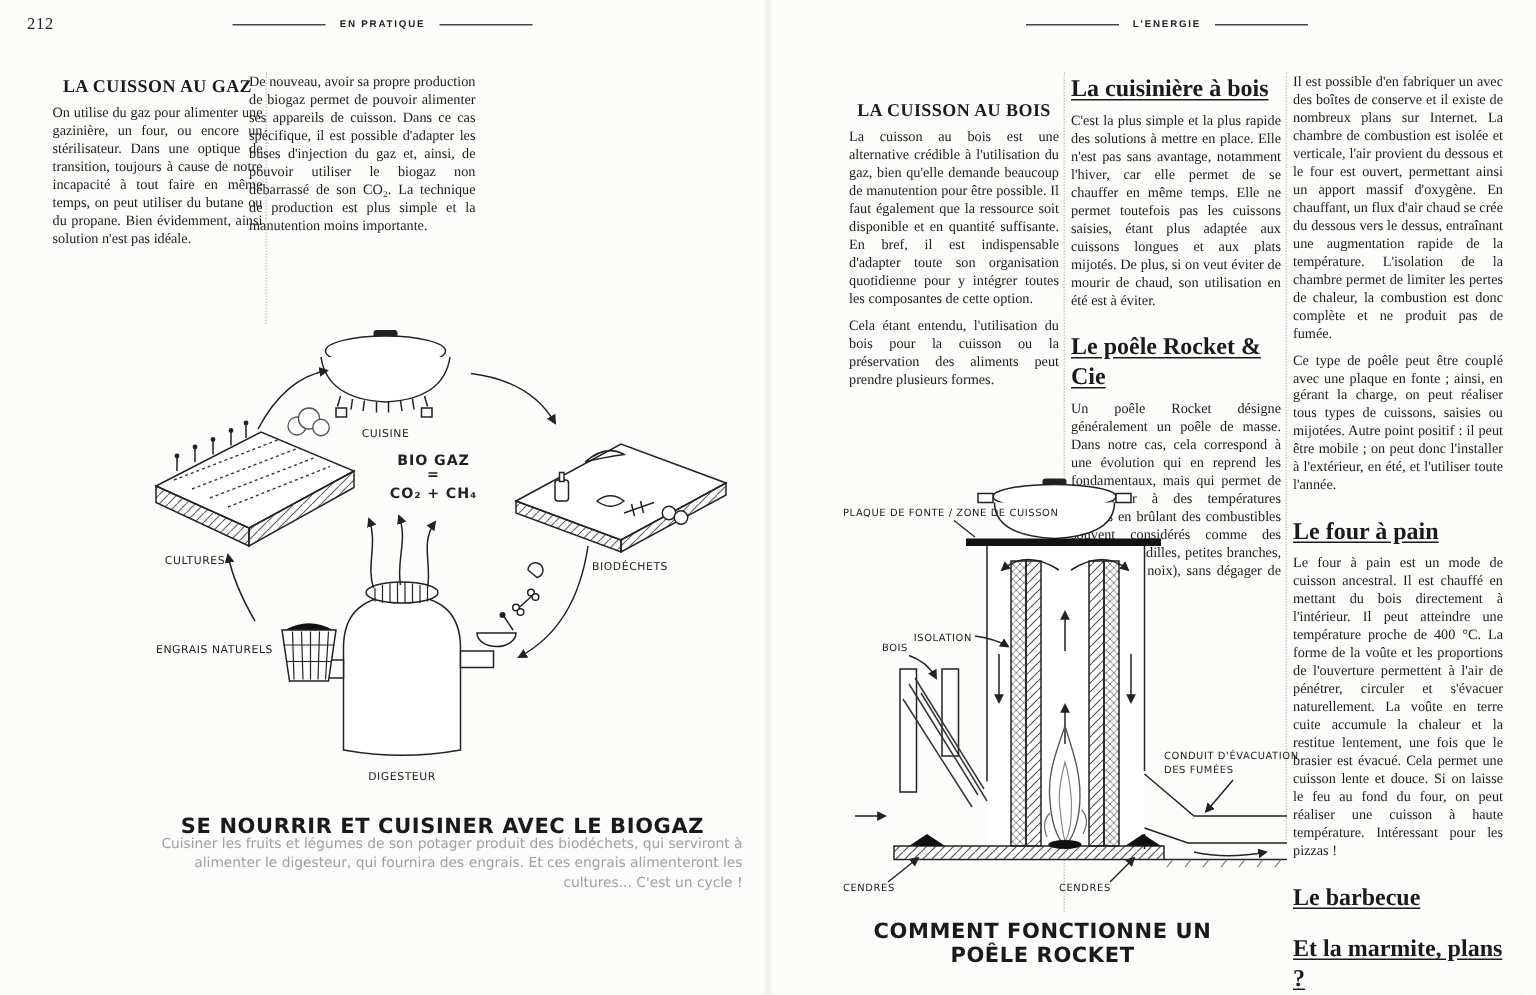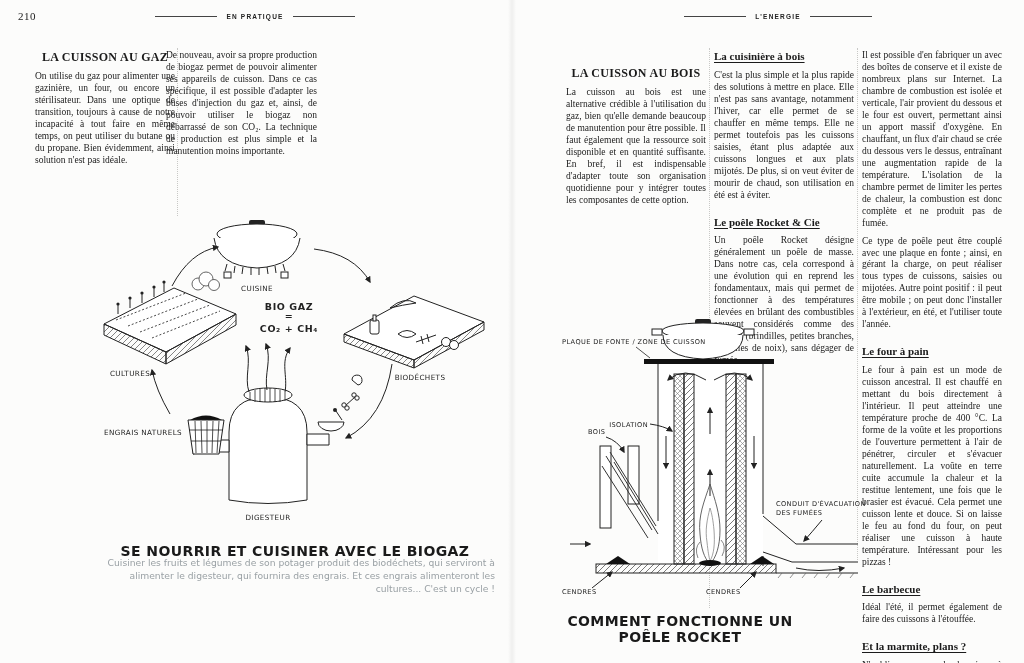--- a/index.html
+++ b/index.html
@@ -8,21 +8,21 @@
   .gutter { position:absolute; left:508px; top:0; width:8px; height:663px;
             background:linear-gradient(90deg, rgba(0,0,0,0) 0%, rgba(0,0,0,.05) 50%, rgba(0,0,0,0) 100%); }
   .pagenum { position:absolute; top:10px; font-size:11px; color:#222; letter-spacing:.5px; }
   .running-head { position:absolute; top:13px; display:flex; align-items:center; justify-content:center; gap:9px;
                   width:220px; }
   .running-head .rule { height:1px; background:#444; flex:0 0 62px; }
   .running-head .rh-label { font-family:"Liberation Sans", sans-serif; font-size:6.5px; font-weight:bold;
                   letter-spacing:1.2px; color:#222; white-space:nowrap; }
   .col { position:absolute; font-size:9.5px; line-height:1.26; text-align:justify; color:#1b1b1b; }
   .sec-head { font-weight:bold; font-size:12px; letter-spacing:.3px; margin-bottom:6px; text-align:center; }
-  .sub-head { font-weight:bold; font-size:11px; text-decoration:underline; text-underline-offset:2px;
+  .sub-head { font-weight:bold; font-size:16px; text-decoration:underline; text-underline-offset:2px;
               margin:14px 0 6px; text-align:left; }
   .para { margin-bottom:6px; }
   .divider { position:absolute; width:0; border-left:1px dotted #c8c8c6; }
   .caption-title { position:absolute; font-family:"DejaVu Sans", sans-serif; font-weight:bold;
                    font-size:14px; letter-spacing:.4px; color:#1a1a1a; text-align:center; }
   .caption-sub { position:absolute; font-family:"DejaVu Sans", sans-serif; font-size:9.2px; line-height:1.4;
                  color:#9aa1a5; text-align:right; }
   svg { position:absolute; overflow:visible; }
   svg text { font-family:"DejaVu Sans", sans-serif; font-size:7.2px; fill:#222; letter-spacing:.4px; }
   svg .big { font-size:9.5px; font-weight:bold; letter-spacing:.6px; }
@@ -30,21 +30,21 @@
   .sk { stroke:#222; fill:none; stroke-width:1; }
   .skw { stroke:#222; fill:#fff; stroke-width:1; }
 </style>
 </head>
 <body>
 
 <div class="spread">
   <div class="gutter"></div>
 
   <div>
-    <div class="pagenum" style="left:18px;">210</div>
+    <div class="pagenum" style="left:18px;">212</div>
     <div class="running-head" style="left:145px;">
       <span class="rule"></span>
       <span class="rh-label">EN PRATIQUE</span>
       <span class="rule"></span>
     </div>
 
     <div class="divider" style="left:177px; top:48px; height:168px;"></div>
 
     <div class="col" style="left:35px; top:50px; width:140px;">
       <div class="sec-head">LA CUISSON AU GAZ</div>
@@ -206,36 +206,36 @@
       <span class="rh-label">L'ENERGIE</span>
       <span class="rule"></span>
     </div>
 
     <div class="divider" style="left:709px; top:48px; height:560px;"></div>
     <div class="divider" style="left:857px; top:48px; height:512px;"></div>
 
     <div class="col" style="left:566px; top:50px; width:140px;margin-top:16px;">
       <div class="sec-head">LA CUISSON AU BOIS</div>
       <div class="para">La cuisson au bois est une alternative crédible à l'utilisation du gaz, bien qu'elle demande beaucoup de manutention pour être possible. Il faut également que la ressource soit disponible et en quantité suffisante. En bref, il est indispensable d'adapter toute son organisation quotidienne pour y intégrer toutes les composantes de cette option.</div>
+      <div class="para">Cela étant entendu, l'utilisation du bois pour la cuisson ou la préservation des aliments peut prendre plusieurs formes.</div>
     </div>
 
     <div class="col" style="left:714px; top:50px; width:140px;">
       <div class="sub-head" style="margin-top:0;">La cuisinière à bois</div>
       <div class="para">C'est la plus simple et la plus rapide des solutions à mettre en place. Elle n'est pas sans avantage, notamment l'hiver, car elle permet de se chauffer en même temps. Elle ne permet toutefois pas les cuissons saisies, étant plus adaptée aux cuissons longues et aux plats mijotés. De plus, si on veut éviter de mourir de chaud, son utilisation en été est à éviter.</div>
       <div class="sub-head">Le poêle Rocket &amp; Cie</div>
       <div class="para">Un poêle Rocket désigne généralement un poêle de masse. Dans notre cas, cela correspond à une évolution qui en reprend les fondamentaux, mais qui permet de fonctionner à des températures élevées en brûlant des combustibles souvent considérés comme des déchets (brindilles, petites branches, coquilles de noix), sans dégager de fumée.</div>
     </div>
 
     <div class="col" style="left:862px; top:50px; width:140px;">
       <div class="para">Il est possible d'en fabriquer un avec des boîtes de conserve et il existe de nombreux plans sur Internet. La chambre de combustion est isolée et verticale, l'air provient du dessous et le four est ouvert, permettant ainsi un apport massif d'oxygène. En chauffant, un flux d'air chaud se crée du dessous vers le dessus, entraînant une augmentation rapide de la température. L'isolation de la chambre permet de limiter les pertes de chaleur, la combustion est donc complète et ne produit pas de fumée.</div>
       <div class="para">Ce type de poêle peut être couplé avec une plaque en fonte ; ainsi, en gérant la charge, on peut réaliser tous types de cuissons, saisies ou mijotées. Autre point positif : il peut être mobile ; on peut donc l'installer à l'extérieur, en été, et l'utiliser toute l'année.</div>
       <div class="sub-head">Le four à pain</div>
       <div class="para">Le four à pain est un mode de cuisson ancestral. Il est chauffé en mettant du bois directement à l'intérieur. Il peut atteindre une température proche de 400 °C. La forme de la voûte et les proportions de l'ouverture permettent à l'air de pénétrer, circuler et s'évacuer naturellement. La voûte en terre cuite accumule la chaleur et la restitue lentement, une fois que le brasier est évacué. Cela permet une cuisson lente et douce. Si on laisse le feu au fond du four, on peut réaliser une cuisson à haute température. Intéressant pour les pizzas !</div>
       <div class="sub-head">Le barbecue</div>
-      <div class="para">Idéal l'été, il permet également de faire des cuissons à l'étouffée.</div>
       <div class="sub-head">Et la marmite, plans ?</div>
       <div class="para">N'oublions pas non plus la cuisson à la marmite directement sur le feu…</div>
     </div>
 
     <svg style="left:560px; top:316px;" width="300" height="292" viewBox="0 0 300 292">
       <defs>
         <marker id="ar2" viewBox="0 0 10 10" refX="8" refY="5" markerWidth="6.5" markerHeight="6.5" orient="auto-start-reverse">
           <path d="M0,0 L10,5 L0,10 z" fill="#222"></path>
         </marker>
         <pattern id="h2" width="6" height="6" patternUnits="userSpaceOnUse">
@@ -329,15 +329,15 @@
       </g>
 
       <g>
         <text x="2" y="278" class="lbl">CENDRES</text>
         <path d="M32,272 L52,256" class="sk" marker-end="url(#ar2)"></path>
         <text x="146" y="278" class="lbl">CENDRES</text>
         <path d="M180,272 L196,256" class="sk" marker-end="url(#ar2)"></path>
       </g>
     </svg>
 
-    <div class="caption-title" style="left:545px; top:613px; width:270px;">COMMENT FONCTIONNE UN POÊLE ROCKET</div>
+    <div class="caption-title" style="left:560px; top:613px; width:270px;">COMMENT FONCTIONNE UN POÊLE ROCKET</div>
   </div>
 </div>
 
 </body></html>

